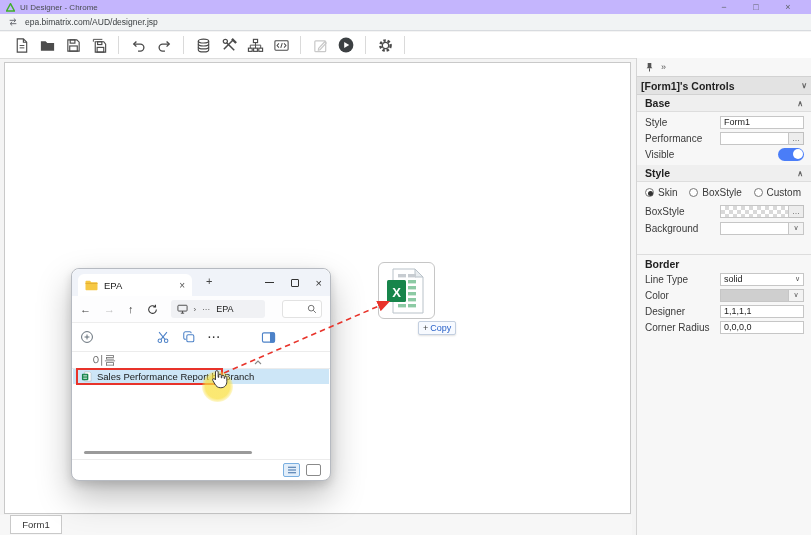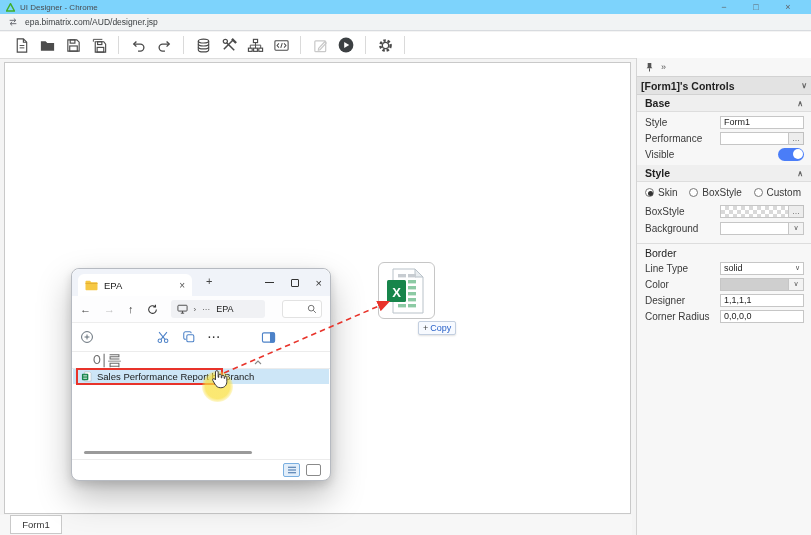--- a/index.html
+++ b/index.html
@@ -1,20 +1,20 @@
 <!DOCTYPE html>
 <html><head>
 <meta charset="utf-8">
 <style>
   * { margin:0; padding:0; box-sizing:border-box; }
   html,body { width:811px; height:535px; overflow:hidden; }
   body { font-family:"Liberation Sans", sans-serif; background:#f4f4f4; position:relative; color:#333; }
 
   
-  .titlebar { position:absolute; left:0; top:0; width:811px; height:14px; background:#7dd3fc; display:flex; align-items:center; padding:0 6px; }
+  .titlebar { position:absolute; left:0; top:0; width:811px; height:14px; background:#c4b5fd; display:flex; align-items:center; padding:0 6px; }
   .titlebar .logo { width:9px; height:9px; margin-right:5px; }
   .titlebar .title { font-size:8px; color:#4a4d52; }
   .titlebar .wincontrols { margin-left:auto; display:flex; gap:22px; padding-right:12px; color:#5f6368; font-size:9px; line-height:14px; }
   .titlebar .wc { width:10px; text-align:center; cursor:default; }
 
   .urlbar { position:absolute; left:0; top:14px; width:811px; height:17px; background:#f1f3f4; border-bottom:1px solid #d8dbdf; display:flex; align-items:center; padding:0 8px; gap:7px; }
   .urlbar .url { font-size:8.5px; color:#3c4043; }
 
   
   .toolbar { position:absolute; left:0; top:32px; width:811px; height:27px; background:#fff; border-bottom:1px solid #dcdcdc; display:flex; align-items:center; padding-left:8px; }
@@ -45,21 +45,21 @@
   .radio-row { height:15px; display:flex; align-items:center; padding:0 10px 0 8px; justify-content:space-between; }
   .radio { display:flex; align-items:center; gap:4px; font-size:10px; color:#3a3a3a; cursor:pointer; }
   .rdot { width:9px; height:9px; border:1px solid #777; border-radius:50%; background:#fff; position:relative; }
   .rdot.sel::after { content:""; position:absolute; left:2px; top:2px; width:5px; height:5px; border-radius:50%; background:#333; }
   .checker { height:13px; flex:1; border:1px solid #c6c6c6;
     background-image:linear-gradient(45deg,#d9d9d9 25%,transparent 25%,transparent 75%,#d9d9d9 75%),linear-gradient(45deg,#d9d9d9 25%,transparent 25%,transparent 75%,#d9d9d9 75%);
     background-size:8px 8px; background-position:0 0,4px 4px; background-color:#fff; cursor:pointer; }
   .swatch-grey { height:13px; flex:1; border:1px solid #c6c6c6; background:#cfcfcf; cursor:pointer; }
   .sel-field { background:#fff; border:1px solid #c6c6c6; height:13px; font-size:9px; color:#222; padding:0 3px; display:flex; align-items:center; flex:1; cursor:pointer; }
   .sel-field .inchev { margin-left:auto; font-size:7px; color:#555; }
-  .p-sub { margin-top:7px; border-top:1px solid #ddd; padding:3px 8px 1px; font-weight:normal; font-size:10.5px; color:#222; }
+  .p-sub { margin-top:18px; border-top:1px solid #ddd; padding:3px 8px 1px; font-weight:bold; font-size:10.5px; color:#222; }
   .gap3 { height:3px; } .gap2 { height:2px; }
 
   
   .explorer { position:absolute; left:66px; top:205px; width:260px; height:213px; background:#fff; border:1px solid #b6bac1; border-radius:8px; box-shadow:0 16px 34px rgba(0,0,0,.26),0 4px 10px rgba(0,0,0,.14); display:flex; flex-direction:column; z-index:2; }
   .ex-tabstrip { height:27px; background:#f0f3f9; border-radius:8px 8px 0 0; position:relative; }
   .ex-tab { position:absolute; left:6px; top:5px; width:114px; height:22px; background:#fff; border-radius:6px 6px 0 0; display:flex; align-items:center; padding:0 7px; gap:6px; cursor:pointer; }
   .ex-tab .tlabel { font-size:9.5px; color:#222; }
   .ex-tab .tclose { margin-left:auto; font-size:10px; color:#555; cursor:pointer; }
   .ex-newtab { position:absolute; left:134px; top:6px; font-size:11px; color:#444; cursor:pointer; }
   .ex-winctl { position:absolute; right:8px; top:0; height:27px; display:flex; align-items:center; gap:17px; color:#333; }
@@ -70,21 +70,21 @@
   .ex-nav .nbtn { font-size:11px; color:#3a3a3a; cursor:pointer; }
   .ex-nav .nbtn.dis { color:#bfbfbf; }
   .ex-addr { width:94px; height:18px; background:#f0f1f4; border-radius:3px; display:flex; align-items:center; gap:6px; padding:0 6px; cursor:text; }
   .ex-addr .crumb { font-size:9px; color:#222; }
   .ex-addr .achev { font-size:8px; color:#555; }
   .ex-search { width:40px; height:18px; background:#fff; border:1px solid #e2e2e2; border-radius:3px; margin-left:auto; display:flex; align-items:center; justify-content:flex-end; padding:0 4px; cursor:text; }
   .ex-cmd { height:29px; background:#fff; display:flex; align-items:center; padding:0 8px; border-bottom:1px solid #ececec; }
   .cbtn { display:flex; align-items:center; justify-content:center; cursor:pointer; }
   .ex-cmd .dots { font-size:10px; color:#333; letter-spacing:1px; font-weight:bold; }
   .ex-colhdr { height:17px; display:flex; align-items:center; padding:0 8px 0 20px; border-bottom:1px solid #ececec; }
-  .ex-colhdr .cname { font-size:15px; color:#6e6e6e; cursor:pointer; }
+  .ex-colhdr .cname { font-size:12px; color:#6e6e6e; cursor:pointer; }
   .ex-colhdr .sort { margin-left:auto; margin-right:60px; }
   .ex-list { flex:1; position:relative; }
   .ex-row { position:absolute; left:1px; right:1px; top:0; height:15px; background:#cde6f7; display:flex; align-items:center; padding-left:8px; gap:5px; cursor:pointer; }
   .ex-rowhl { position:absolute; left:3px; top:-1px; width:147px; height:17px; border:2px solid #e8332a; pointer-events:none; }
   .ex-row .fname { font-size:9.5px; color:#1a1a1a; white-space:nowrap; }
   .ex-hscroll { position:absolute; left:12px; bottom:5px; width:168px; height:3px; border-radius:2px; background:#9a9a9a; cursor:pointer; }
   .ex-status { height:21px; border-top:1px solid #ececec; display:flex; align-items:center; justify-content:flex-end; gap:6px; padding:0 9px; border-radius:0 0 8px 8px; }
   .view-list { width:17px; height:14px; background:#e2eefa; border:1px solid #7aafe0; border-radius:2px; display:flex; align-items:center; justify-content:center; cursor:pointer; }
   .view-content { width:15px; height:12px; border:1px solid #8a8a8a; border-radius:2px; cursor:pointer; }
 

